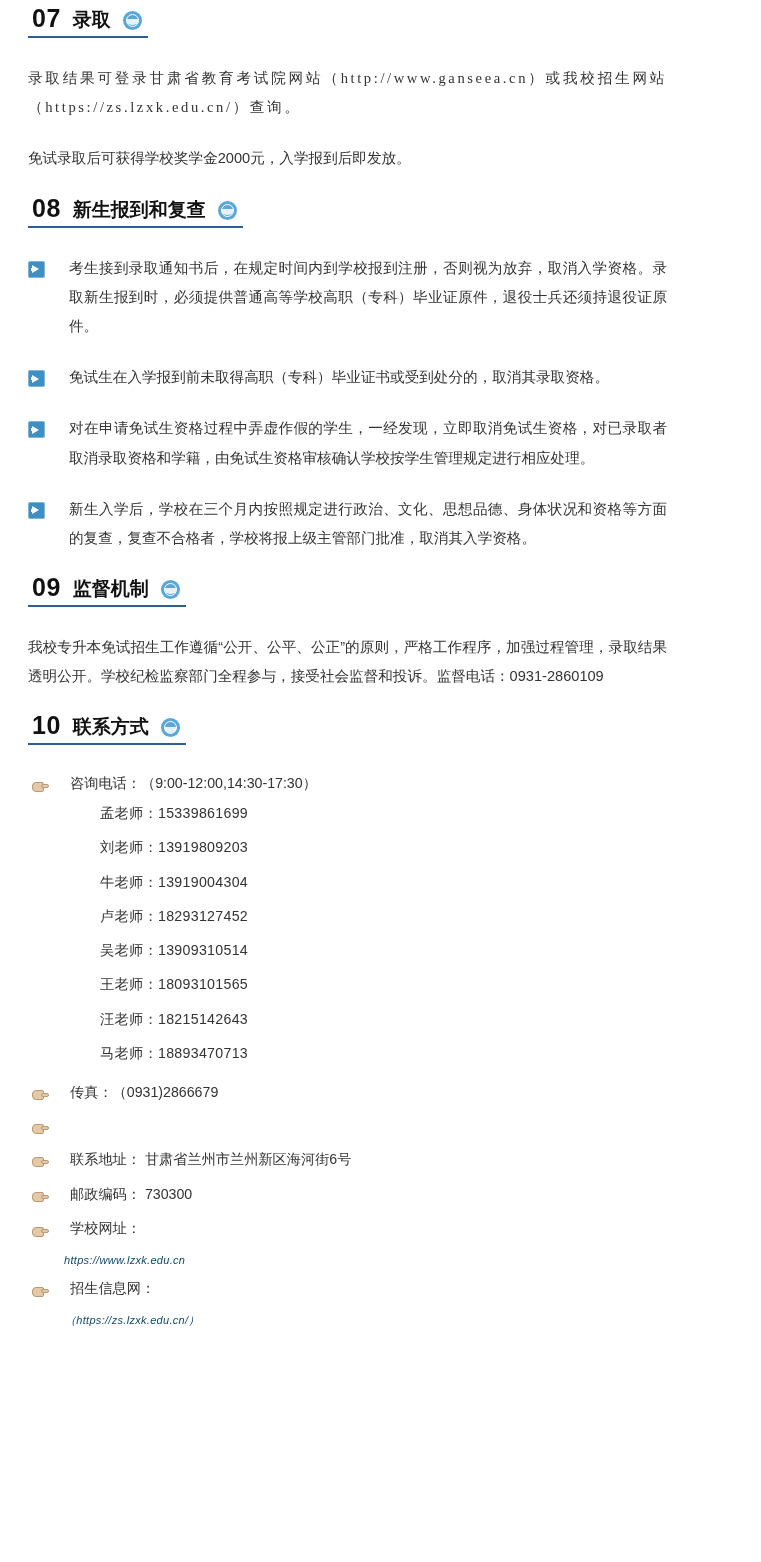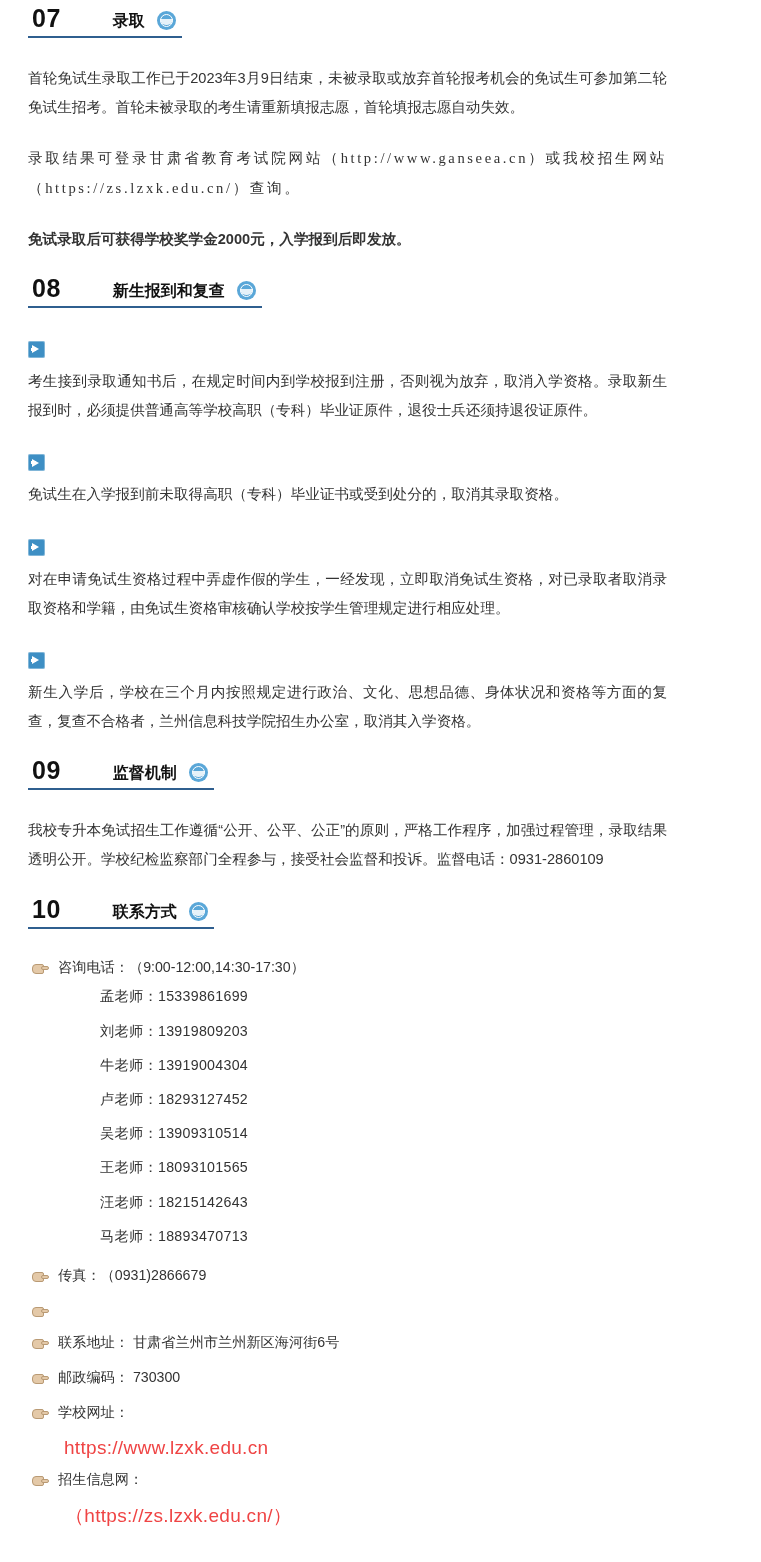--- a/index.html
+++ b/index.html
@@ -32,26 +32,25 @@
   }
   .sec-first { margin-top: 6px; }
   .sec-num {
     font-size: 25px;
     font-weight: bold;
     color: #111111;
     line-height: 1;
     letter-spacing: 0.5px;
   }
   .sec-title {
-    font-size: 16px;
+    font-size: 19px;
     font-weight: bold;
     color: #111111;
     line-height: 1;
     padding-bottom: 2px;
-    margin-left: 40px;
   }
   .sec-badge {
     width: 19px;
     height: 19px;
     border-radius: 50%;
     background: #5aa7d8;
     display: inline-block;
     position: relative;
     margin-bottom: 1px;
     flex: none;
@@ -86,30 +85,29 @@
     line-height: 2.0;
     color: #333333;
     text-align: justify;
   }
   p.para.justify-sp {
     text-align: justify;
     text-justify: inter-character;
   }
   .highlight {
     color: #1f5fa8;
-    font-weight: bold;
+    font-weight: normal;
   }
 
   
   .arrow-item {
     display: flex;
-    gap: 9px;
+    gap: 24px;
     margin: 0 0 22px 0;
     align-items: flex-start;
-    flex-direction: column;
   }
   .arrow-icon {
     flex: none;
     width: 17px;
     height: 17px;
     margin-top: 7px;
     background: #3e8fc4;
     border-radius: 2px;
     position: relative;
     box-shadow: inset 0 0 0 1px rgba(255,255,255,0.35);
@@ -141,22 +139,22 @@
     text-align: justify;
   }
 
   
   .contact-list {
     margin: 0;
     padding: 0 0 0 2px;
   }
   .contact-row {
     display: flex;
-    align-items: flex-start;
-    gap: 8px;
+    align-items: center;
+    gap: 20px;
     margin-bottom: 10px;
   }
   .hand-icon {
     flex: none;
     width: 20px;
     height: 16px;
     margin-top: 6px;
     position: relative;
   }
   .hand-icon .palm {
@@ -193,45 +191,45 @@
   .teacher-row {
     font-size: 14.2px;
     line-height: 1;
     color: #333333;
     margin-bottom: 20px;
     letter-spacing: 0.2px;
     margin-left: 36px;
   }
   .sub-line {
     padding-left: 34px;
-    font-size: 19px;
+    font-size: 11px;
     line-height: 1;
-    color: #ef4444;
+    color: #0c4a6e;
     margin: 14px 0 10px 0;
     letter-spacing: 0.3px;
+    font-style: italic;
   }
   .sub-line.last { margin-bottom: 4px; margin-left: 29px; }
   .mono-ish { letter-spacing: 0.3px; }
   .spaced {
     letter-spacing: 2.6px;
     font-family: Liberation Serif, serif;
   }
 </style>
 </head>
 <body>
 
 <div class="page">
 
   <div class="section-head sec-first">
     <span class="sec-num">07</span>
     <span class="sec-title">录取</span>
     <span class="sec-badge"></span>
   </div>
 
-  <p class="para">首轮免试生录取工作已于2023年3月9日结束，未被录取或放弃首轮报考机会的免试生可参加第二轮免试生招考。首轮未被录取的考生请重新填报志愿，首轮填报志愿自动失效。</p>
   <p class="para justify-sp spaced">录取结果可登录甘肃省教育考试院网站（http://www.ganseea.cn）或我校招生网站（https://zs.lzxk.edu.cn/）查询。</p>
   <p class="para highlight">免试录取后可获得学校奖学金2000元，入学报到后即发放。</p>
 
   <div class="section-head">
     <span class="sec-num">08</span>
     <span class="sec-title">新生报到和复查</span>
     <span class="sec-badge"></span>
   </div>
 
   <div class="arrow-item">
@@ -241,21 +239,21 @@
   <div class="arrow-item">
     <span class="arrow-icon"></span>
     <span class="arrow-text">免试生在入学报到前未取得高职（专科）毕业证书或受到处分的，取消其录取资格。</span>
   </div>
   <div class="arrow-item">
     <span class="arrow-icon"></span>
     <span class="arrow-text">对在申请免试生资格过程中弄虚作假的学生，一经发现，立即取消免试生资格，对已录取者取消录取资格和学籍，由免试生资格审核确认学校按学生管理规定进行相应处理。</span>
   </div>
   <div class="arrow-item">
     <span class="arrow-icon"></span>
-    <span class="arrow-text">新生入学后，学校在三个月内按照规定进行政治、文化、思想品德、身体状况和资格等方面的复查，复查不合格者，兰州信息科技学院招生办公室，取消其入学资格。</span>
+    <span class="arrow-text">新生入学后，学校在三个月内按照规定进行政治、文化、思想品德、身体状况和资格等方面的复查，复查不合格者，学校将报上级主管部门批准，取消其入学资格。</span>
   </div>
 
   <div class="section-head">
     <span class="sec-num">09</span>
     <span class="sec-title">监督机制</span>
     <span class="sec-badge"></span>
   </div>
 
   <p class="para">我校专升本免试招生工作遵循“公开、公平、公正”的原则，严格工作程序，加强过程管理，录取结果透明公开。学校纪检监察部门全程参与，接受社会监督和投诉。监督电话：0931-2860109</p>
 

